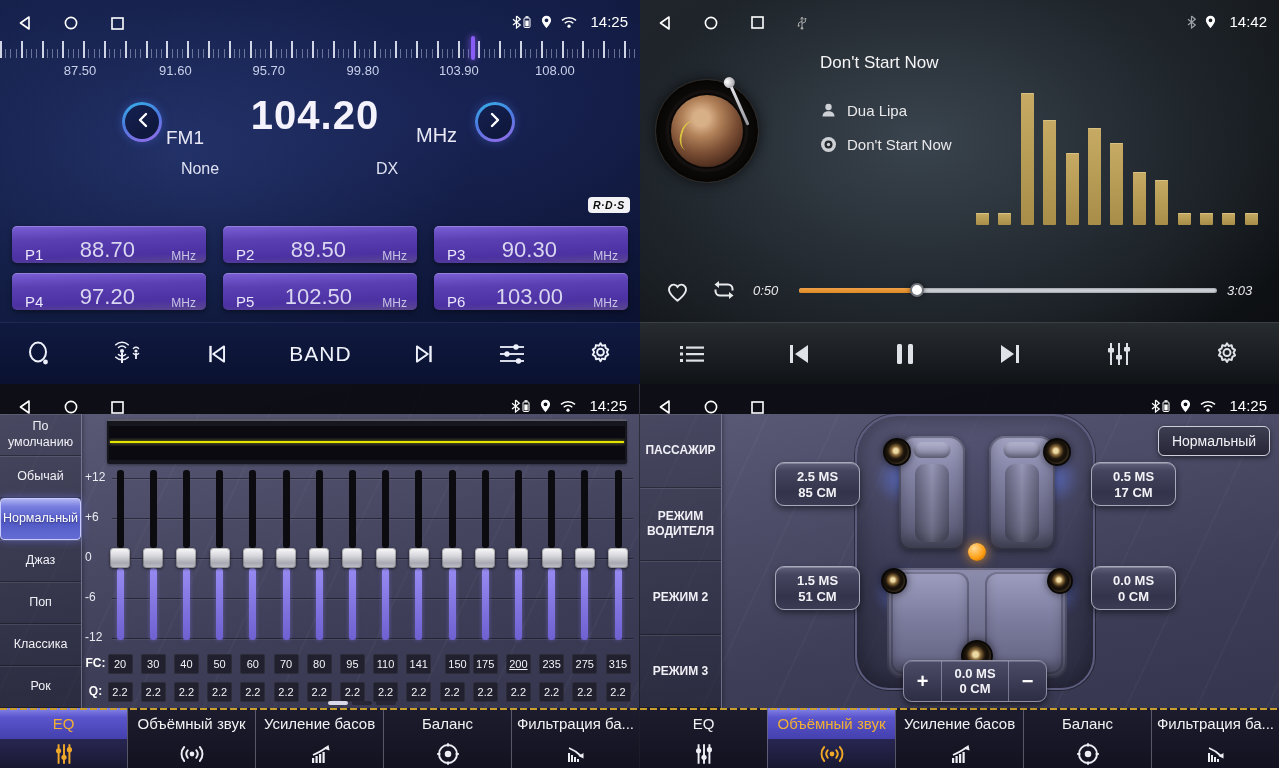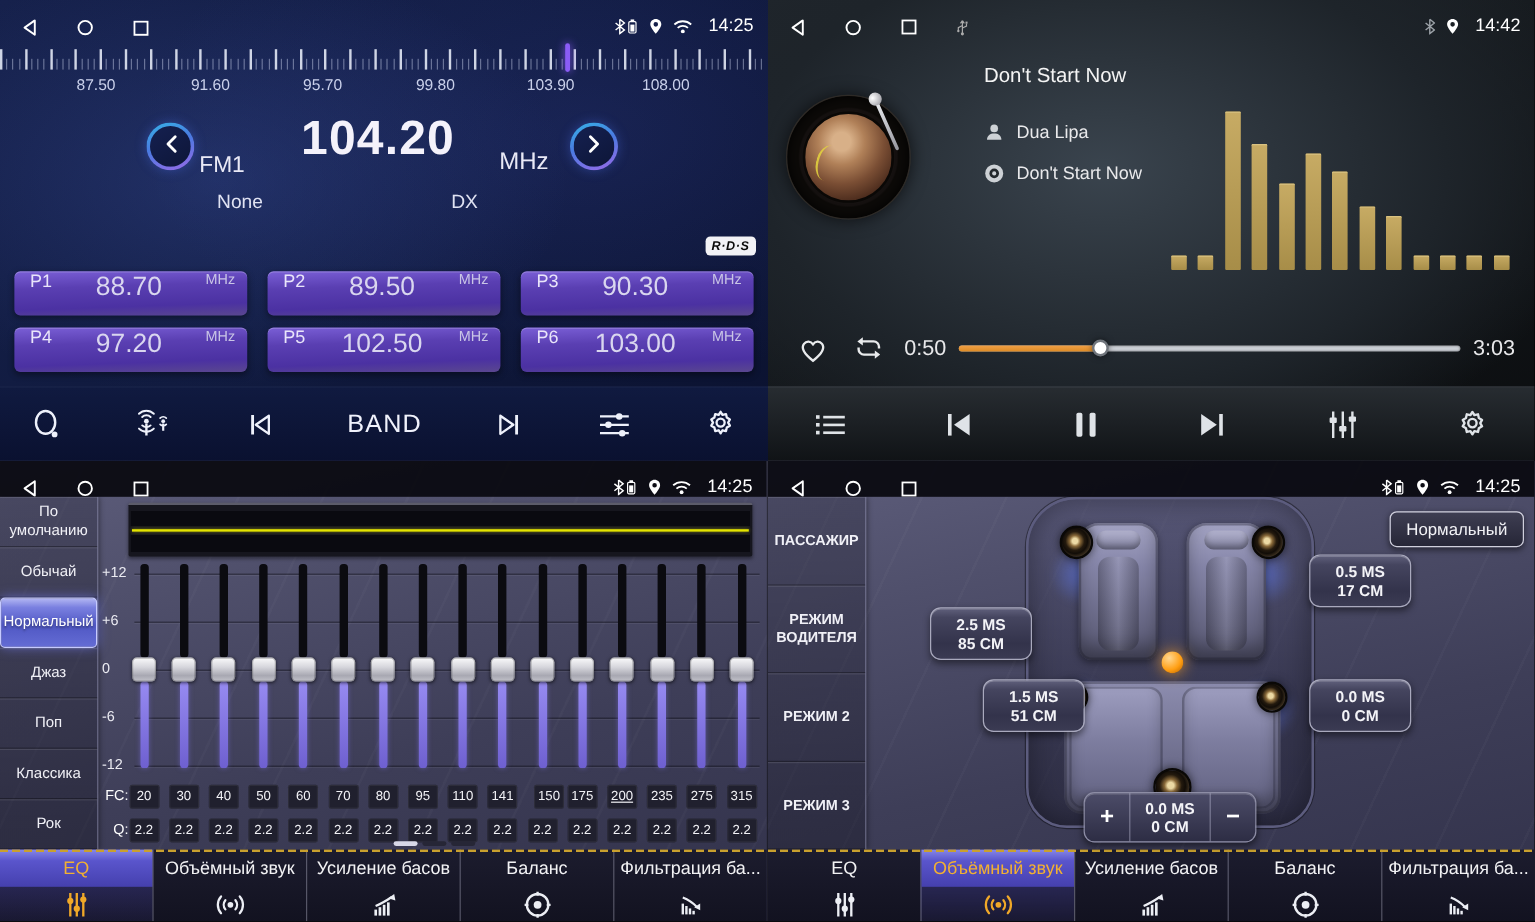--- a/index.html
+++ b/index.html
@@ -32,21 +32,21 @@
   .circ { position:absolute; width:40px; height:40px; border-radius:50%; border:3px solid transparent;
     background:linear-gradient(145deg,#152050,#0d1638) padding-box, linear-gradient(160deg,#35b4e8 0%,#4a7ae0 45%,#9a6ae8 100%) border-box;
     display:flex; align-items:center; justify-content:center; box-shadow:0 0 10px rgba(80,120,255,.35); cursor:pointer; }
   .fm1 { position:absolute; left:166px; top:127px; font-size:19px; color:#e9e9f6; }
   .freq-big { position:absolute; left:236px; top:93px; width:158px; text-align:center; font-size:40px; font-weight:bold; color:#f4f2fb; letter-spacing:1px; }
   .mhz { position:absolute; left:416px; top:124px; font-size:20px; color:#e9e9f6; }
   .station { position:absolute; left:168px; top:160px; width:64px; text-align:center; font-size:16px; color:#dfe2f2; }
   .dx { position:absolute; left:376px; top:160px; font-size:16px; color:#dfe2f2; }
   .rds { position:absolute; left:588px; top:197px; background:#f2f2f6; color:#0a0a0a; font-size:10.5px; font-weight:bold; font-style:italic; padding:2px 5px; border-radius:4px; letter-spacing:.5px; }
   .presets { position:absolute; left:12px; right:12px; top:226px; display:grid; grid-template-columns:repeat(3,1fr); gap:10px 17px; }
-  .preset { height:37px; border-radius:5px; display:flex; align-items:flex-start; cursor:pointer;
+  .preset { height:37px; border-radius:5px; display:flex; align-items:flex-end; cursor:pointer;
     background:linear-gradient(178deg,#7a5fd6 0%,#5a3fb2 35%,#4b31a2 75%,#5a478f 100%);
     box-shadow:inset 0 1px 0 rgba(255,255,255,.22), 0 2px 5px rgba(0,0,0,.4);gap:20px; }
   .p-id { font-size:15px; color:#e9e5fa; margin-left:13px; }
   .p-freq { flex:1; text-align:center; font-size:22px; color:#d9d6ef; }
   .p-unit { font-size:12px; color:#c9c5e6; margin-right:10px; }
   .tb { position:absolute; left:0; right:0; bottom:0; height:62px; display:flex; align-items:center; justify-content:space-between; }
   .tb .ti { display:flex; align-items:center; justify-content:center; cursor:pointer; }
   .tb svg { display:block; }
   .radio .tb { padding:0 26px; background:linear-gradient(180deg,#101a40,#0a1130); border-top:1px solid rgba(130,150,230,.18); color:#eef1fb; }
   .band-label { font-size:21px; letter-spacing:1px; color:#f0f2fc; cursor:pointer; }
@@ -67,21 +67,21 @@
     background:linear-gradient(180deg,#eceef2,#96969e); transform:rotate(-24deg); transform-origin:top center; z-index:5; }
   .tonearm::before { content:''; position:absolute; top:-6px; left:-4px; width:11px; height:11px; border-radius:50%;
     background:radial-gradient(circle at 35% 35%, #fff, #8a8a92); }
   .np-title { position:absolute; left:180px; top:53px; font-size:17px; color:#f4f4f4; }
   .np-row { position:absolute; left:180px; display:flex; align-items:center; gap:10px; font-size:15px; color:#e9e9eb; }
   .np-row svg { display:block; }
   .vis { position:absolute; left:336px; top:88px; width:282px; height:137px; display:flex; justify-content:space-between; align-items:flex-end; }
   .vbar { width:13px; border-radius:1px; background:linear-gradient(180deg,#c7ab64,#a78d48); box-shadow:inset 0 1px 0 #d9c281; }
   .prog { position:absolute; left:24px; right:16px; top:272px; height:36px; display:flex; align-items:center; }
   .prog .pi { cursor:pointer; display:flex; }
-  .ptime { font-size:18px; color:#e8e8ea; width:36px; text-align:center; }
+  .ptime { font-size:13px; color:#e8e8ea; width:36px; text-align:left;font-style:italic; }
   .ptrack { position:relative; flex:1; height:5px; margin:0 10px; background:#ccd0d6; border-radius:3px; cursor:pointer; box-shadow:inset 0 0 2px rgba(0,0,0,.6); }
   .pfill { position:absolute; left:0; top:0; bottom:0; background:linear-gradient(180deg,#f0a046,#dd8a24); border-radius:3px; }
   .pthumb { position:absolute; top:50%; width:14px; height:14px; border-radius:50%; background:#fff; border:2px solid #70757c; transform:translate(-50%,-50%); box-shadow:0 0 5px rgba(0,0,0,.5); }
   .player .tb { padding:0 38px; background:linear-gradient(180deg,#272c31,#101316); border-top:1px solid #3a4046; color:#dfe3e7; }
 
   
   .q.eqpanel, .q.field { top:384px; height:384px; color:#f0f0f6;
     background:
       repeating-linear-gradient(115deg, rgba(255,255,255,.025) 0 2px, transparent 2px 64px),
       linear-gradient(168deg,#5e5e7c 0%,#50506c 25%,#3e3e58 60%,#31314a 100%); }
@@ -107,21 +107,21 @@
   .curve-line { position:absolute; left:3px; right:3px; top:22px; height:2px; background:#e4e400; box-shadow:0 0 3px rgba(230,230,0,.6); }
   .gline { position:absolute; left:30px; right:6px; height:1px; background:rgba(10,10,18,.5); box-shadow:0 1px 0 rgba(255,255,255,.06); }
   .gain-label { position:absolute; left:3px; width:26px; font-size:12px; color:#ebebf2; }
   .vslider { position:absolute; top:0; width:22px; height:294px; cursor:pointer; }
   .track-up { position:absolute; left:7.5px; width:7px; background:#0b0b10; border-radius:3px; }
   .track-down { position:absolute; left:7.5px; width:7px; border-radius:3px;
     background:linear-gradient(180deg,#978bf2,#6e60d0); box-shadow:0 0 4px rgba(130,115,235,.5); }
   .thumb { position:absolute; left:1px; width:20px; height:20px; border-radius:4px;
     background:linear-gradient(180deg,#fbfbfc 0%,#d6d6dc 40%,#a8a8b2 75%,#c2c2ca 100%);
     box-shadow:0 1px 3px rgba(0,0,0,.6), inset 0 0 0 1px rgba(0,0,0,.25); }
-  .row-label { position:absolute; left:2px; width:23px; font-size:12px; font-weight:normal; color:#fff; text-align:right; }
+  .row-label { position:absolute; left:2px; width:23px; font-size:12px; font-weight:bold; color:#fff; text-align:center; }
   .chip-row { position:absolute; left:0; right:0; height:20px; }
   .chip { position:absolute; width:25px; height:20px; background:#20202e; border-radius:2px; color:#f2f2f6;
     font-size:11px; display:flex; align-items:center; justify-content:center; cursor:pointer;
     box-shadow:inset 0 0 0 1px rgba(255,255,255,.06); }
   .pgdot { position:absolute; top:287px; width:20px; height:4px; border-radius:2px; }
 
   
   .car-panel { position:absolute; left:133px; top:0; width:240px; height:276px; border-radius:42px 42px 34px 34px;
     border:2px solid #5c5c7e;
     background:linear-gradient(180deg, rgba(92,92,128,.45), rgba(48,48,72,.55) 60%, rgba(36,36,56,.6));
@@ -966,29 +966,29 @@
           <div class="spk" style="left:26px; top:22px; width:28px; height:28px;"></div>
           <div class="spk" style="left:186px; top:22px; width:28px; height:28px;"></div>
           <div class="spk" style="left:24px; top:152px; width:26px; height:26px;"></div>
           <div class="spk" style="left:190px; top:152px; width:26px; height:26px;"></div>
           <div class="spk" style="left:104px; top:224px; width:32px; height:32px; z-index:7;"></div>
           <div class="center-ball"></div>
         </div>
 
         <div class="profile-badge">Нормальный</div>
 
-        <div class="delay-btn" style="left:53px; top:48px;margin-top:44px;">
+        <div class="delay-btn" style="left:53px; top:48px;">
           <span>2.5 MS</span>
           <span>85 CM</span>
         </div>
         <div class="delay-btn" style="left:369px; top:48px;">
           <span>0.5 MS</span>
           <span>17 CM</span>
         </div>
-        <div class="delay-btn" style="left:53px; top:152px;margin-left:44px;">
+        <div class="delay-btn" style="left:53px; top:152px;">
           <span>1.5 MS</span>
           <span>51 CM</span>
         </div>
         <div class="delay-btn" style="left:369px; top:152px;">
           <span>0.0 MS</span>
           <span>0 CM</span>
         </div>
 
         <div class="sub-control">
           <div class="sub-pm">+</div>

